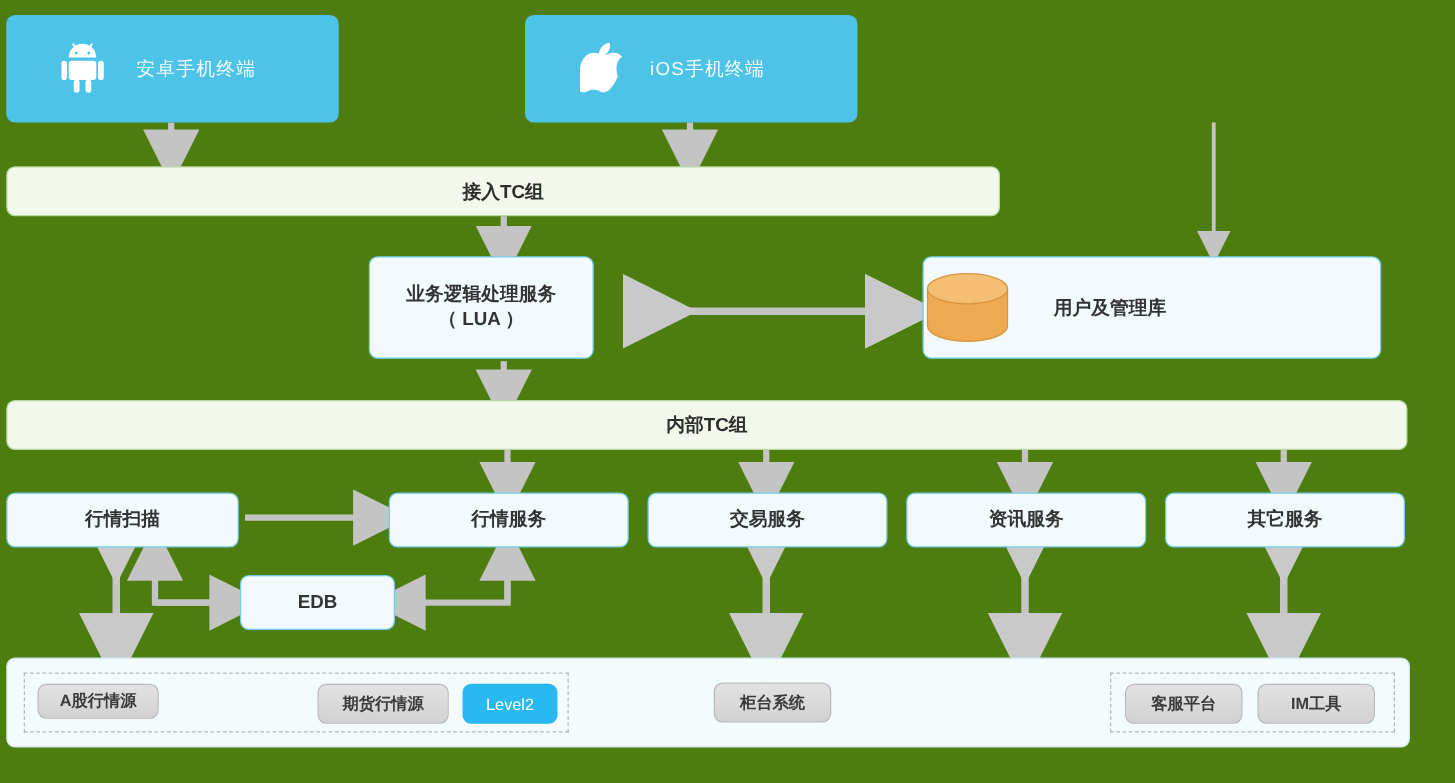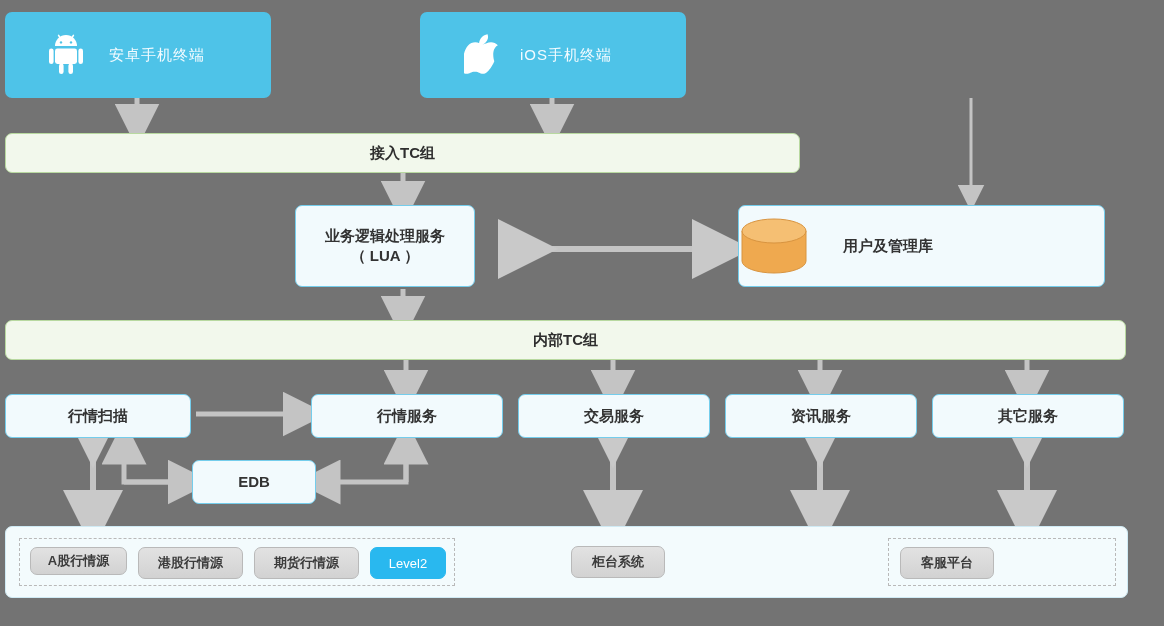--- a/index.html
+++ b/index.html
@@ -4,21 +4,21 @@
 <style>
   html,body{margin:0;padding:0;background:#ffffff;}
   body{
     font-family:"Liberation Sans","DejaVu Sans",sans-serif;
     -webkit-font-smoothing:antialiased;
   }
   #stage{
     position:relative;
     width:1164px;
     height:626px;
-    background:#737373;
+    background:#4d7c0f;
     overflow:hidden;
   }
   
   .node{position:absolute;box-sizing:border-box;display:flex;align-items:center;}
 
   
   .blue-box{
     background:#4ec3e8;
     border-radius:7px;
     color:#ffffff;
@@ -219,35 +219,35 @@
   <div class="node svc-box" style="left:192px;top:460px;width:124px;height:44px;">
     <span>EDB</span>
   </div>
 
   <div class="res-panel" style="position:absolute;left:5px;top:526px;width:1121px;height:70px;">
 
     <div class="dashed-group" style="left:13px;top:11px;width:436px;height:48px;">
       <div class="chip" style="left:10px;top:8px;width:97px;height:28px;">
         <span>A股行情源</span>
       </div>
-      <div class="chip" style="left:118px;top:8px;width:105px;height:32px;">
-        <span>港股行情源</span>
-      </div>
       <div class="chip" style="left:234px;top:8px;width:105px;height:32px;">
         <span>期货行情源</span>
       </div>
       <div class="chip active" style="left:350px;top:8px;width:76px;height:32px;">
         <span>Level2</span>
       </div>
     </div>
 
     <div class="chip" style="left:565px;top:19px;width:94px;height:32px;">
       <span>柜台系统</span>
     </div>
 
     <div class="dashed-group" style="left:882px;top:11px;width:228px;height:48px;">
       <div class="chip" style="left:11px;top:8px;width:94px;height:32px;">
         <span>客服平台</span>
       </div>
+      <div class="chip" style="left:117px;top:8px;width:94px;height:32px;">
+        <span>IM工具</span>
+      </div>
     </div>
   </div>
 
 </div>
 
 </body></html>

